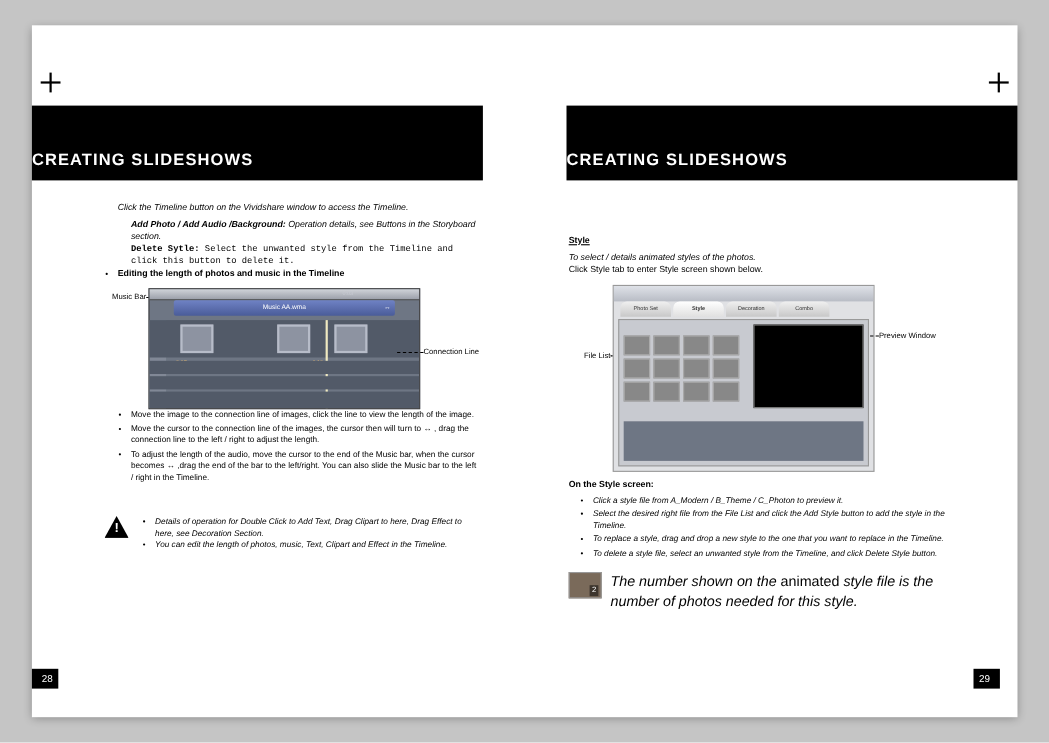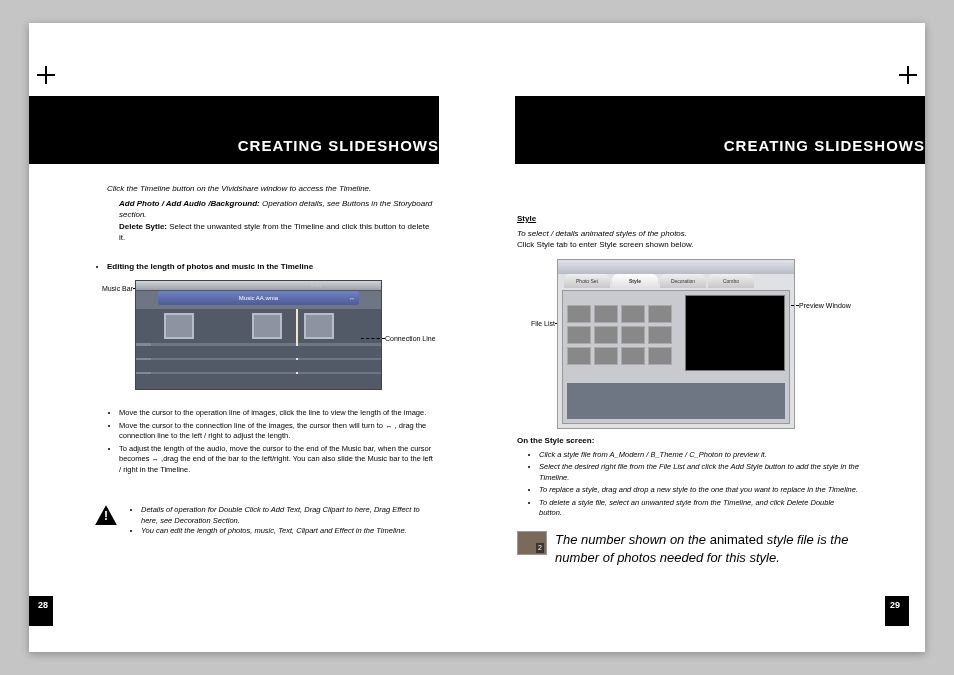--- a/index.html
+++ b/index.html
@@ -26,21 +26,21 @@
   }
   .crop { position: absolute; width: 18px; height: 18px; }
   .crop::before, .crop::after { content: ""; position: absolute; background: #000; }
   .tl { left: 8px; top: 43px; } .tl::before{width:18px;height:2px;top:8px;} .tl::after{width:2px;height:18px;left:8px;}
   .tr { right: 8px; top: 43px; } .tr::before{width:18px;height:2px;top:8px;} .tr::after{width:2px;height:18px;right:8px;}
   .header {
     position: absolute;
     top: 73px; height: 68px;
     background: #000;
     color: #fff;
-    text-align: right;
+    text-align: left;
     line-height: 100px;
     font-size: 15px;
     letter-spacing: 1px;
     font-weight: bold;
   }
   .page.left .header { left: 0; right: 38px; }
   .page.right .header { left: 38px; right: 0; }
   .content {
     position: absolute;
     top: 156px;
@@ -49,21 +49,21 @@
     color: #000;
   }
   .page.left .content { left: 66px; right: 40px; }
   .page.right .content { left: 40px; right: 66px; margin-top: 34px; }
   .bold { font-weight: bold; }
   .underline { text-decoration: underline; }
   .ul { list-style: disc; padding-left: 12px; }
   .ul li { margin-bottom: 2px; }
   .ul.small { font-size: 7.5px; }
   .indent { margin-left: 12px; }
-  .mt4 { margin-top: 4px; font-style: italic; } .mt6 { margin-top: 6px; } .mt10 { margin-top: 18px; }
+  .mt4 { margin-top: 4px; font-style: italic; } .mt6 { margin-top: 6px; } .mt10 { margin-top: 0; }
   .timeline-fig {
     position: relative;
     height: 110px;
     margin-top: 8px;
   }
   .timeline-img {
     position: absolute;
     left: 40px; right: 55px; top: 0; bottom: 0;
     background: #6e7684;
     border: 1px solid #444;
@@ -79,23 +79,23 @@
   .tl-dotted-l { position:absolute;left:38px;top:8px;width:46px;border-top:1px dashed #000; }
   .tl-dotted-r { position:absolute;right:52px;top:58px;width:24px;border-top:1px dashed #000; }
   .note-row { display:flex; gap:10px; margin-top:30px; }
   .warn-icon { width:22px;height:20px;flex:none;position:relative; }
   .warn-icon::before{content:"";position:absolute;inset:0;background:#000;clip-path:polygon(50% 0,100% 100%,0 100%);}
   .warn-icon::after{content:"!";position:absolute;inset:0;color:#fff;font-weight:bold;text-align:center;line-height:22px;font-size:12px;}
   .note-list { font-style: italic; font-size: 7.5px; list-style: disc; padding-left: 14px; }
   .pagenum {
     position: absolute;
     bottom: 26px;
-    width: 24px; height: 30px;
+    width: 24px; height: 18px;
     background: #000; color: #fff;
-    font-size: 9px; font-weight: bold;
+    font-size: 9px; font-weight: normal;
     text-align: center; line-height: 18px;
   }
   .page.left .pagenum { left: 0; padding-left: 4px; }
   .page.right .pagenum { right: 16px; padding-right: 4px; }
   .style-fig { position:relative;height:170px;margin-top:8px; }
   .style-img { position:absolute;left:40px;right:64px;top:0;bottom:0;background:#e0e1e4;border:1px solid #999; }
   .sf-topbar{position:absolute;top:0;left:0;right:0;height:14px;background:linear-gradient(#dfe2e8,#b8bcc5);}
   .sf-tabs{position:absolute;top:14px;left:6px;right:6px;height:14px;display:flex;gap:2px;}
   .sf-tab{flex:none;width:46px;height:14px;background:linear-gradient(#f0f0f0,#c8c8c8);border-radius:6px 6px 0 0;font-size:5px;text-align:center;line-height:14px;color:#333;}
   .sf-tab.active{background:linear-gradient(#fff,#e0e0e0);font-weight:bold;}
@@ -121,21 +121,21 @@
 
   <div class="page left">
     <div class="crop tl"></div>
     <div class="header">CREATING SLIDESHOWS</div>
 
     <div class="content">
       <p class="indent mt4">Click the Timeline button on the Vividshare window to access the Timeline.</p>
       <p class="indent mt4" style="padding-left:12px;">
         <span class="bold">Add Photo / Add Audio /Background:</span><span> Operation details, see Buttons in the Storyboard section.</span>
       </p>
-      <p class="indent" style="padding-left:12px;">
+      <p class="indent" style="padding-left:12px;font-family:Liberation Mono, monospace;">
         <span class="bold">Delete Sytle:</span><span> Select the unwanted style from the Timeline and click this button to delete it.</span>
       </p>
 
       <ul class="ul mt10">
         <li><span class="bold">Editing the length of photos and music in the Timeline</span></li>
       </ul>
 
       <div class="timeline-fig">
         <div class="tl-label-l">Music Bar</div>
         <div class="tl-dotted-l"></div>
@@ -154,21 +154,21 @@
           <div class="tl-timecode" style="top:64px;left:148px;color:#f3c070;">0:10</div>
           <div style="position:absolute;top:65px;left:0;right:0;height:12px;background:#525a68;"></div>
           <div style="position:absolute;top:79px;left:0;right:0;height:12px;background:#525a68;"></div>
           <div style="position:absolute;top:93px;left:0;right:0;bottom:0;background:#525a68;"></div>
         </div>
         <div class="tl-dotted-r"></div>
         <div class="tl-label-r">Connection Line</div>
       </div>
 
       <ul class="ul small indent mt10">
-        <li>Move the cursor to the operation line of images, click the line to view the length of the image.</li>
+        <li>Move the image to the connection line of images, click the line to view the length of the image.</li>
         <li>Move the cursor to the connection line of the images, the cursor then will turn to ↔ , drag the connection line to the left / right to adjust the length.</li>
         <li>To adjust the length of the audio, move the cursor to the end of the Music bar, when the cursor becomes ↔ ,drag the end of the bar to the left/right. You can also slide the Music bar to the left / right in the Timeline.</li>
       </ul>
 
       <div class="note-row">
         <div class="warn-icon"></div>
         <ul class="note-list">
           <li>Details of operation for Double Click to Add Text, Drag Clipart to here, Drag Effect to here, see Decoration Section.</li>
           <li>You can edit the length of photos, music, Text, Clipart and Effect in the Timeline.</li>
         </ul>
@@ -219,21 +219,21 @@
         </div>
         <div class="sf-dot-r"></div>
         <div class="sf-label-r">Preview Window</div>
       </div>
 
       <p class="bold mt6">On the Style screen:</p>
       <ul class="ul small mt4" style="padding-left:22px;">
         <li>Click a style file from A_Modern / B_Theme / C_Photon to preview it.</li>
         <li>Select the desired right file from the File List and click the Add Style button to add the style in the Timeline.</li>
         <li>To replace a style, drag and drop a new style to the one that you want to replace in the Timeline.</li>
-        <li>To delete a style file, select an unwanted style from the Timeline, and click Delete Double button.</li>
+        <li>To delete a style file, select an unwanted style from the Timeline, and click Delete Style button.</li>
       </ul>
 
       <div class="thumb-note">
         <div class="thumb"></div>
         <div class="txt">
           <span>The number shown on the </span><span style="font-style:normal;">animated</span><span> style file is the number of photos needed for this style.</span>
         </div>
       </div>
     </div>
 

